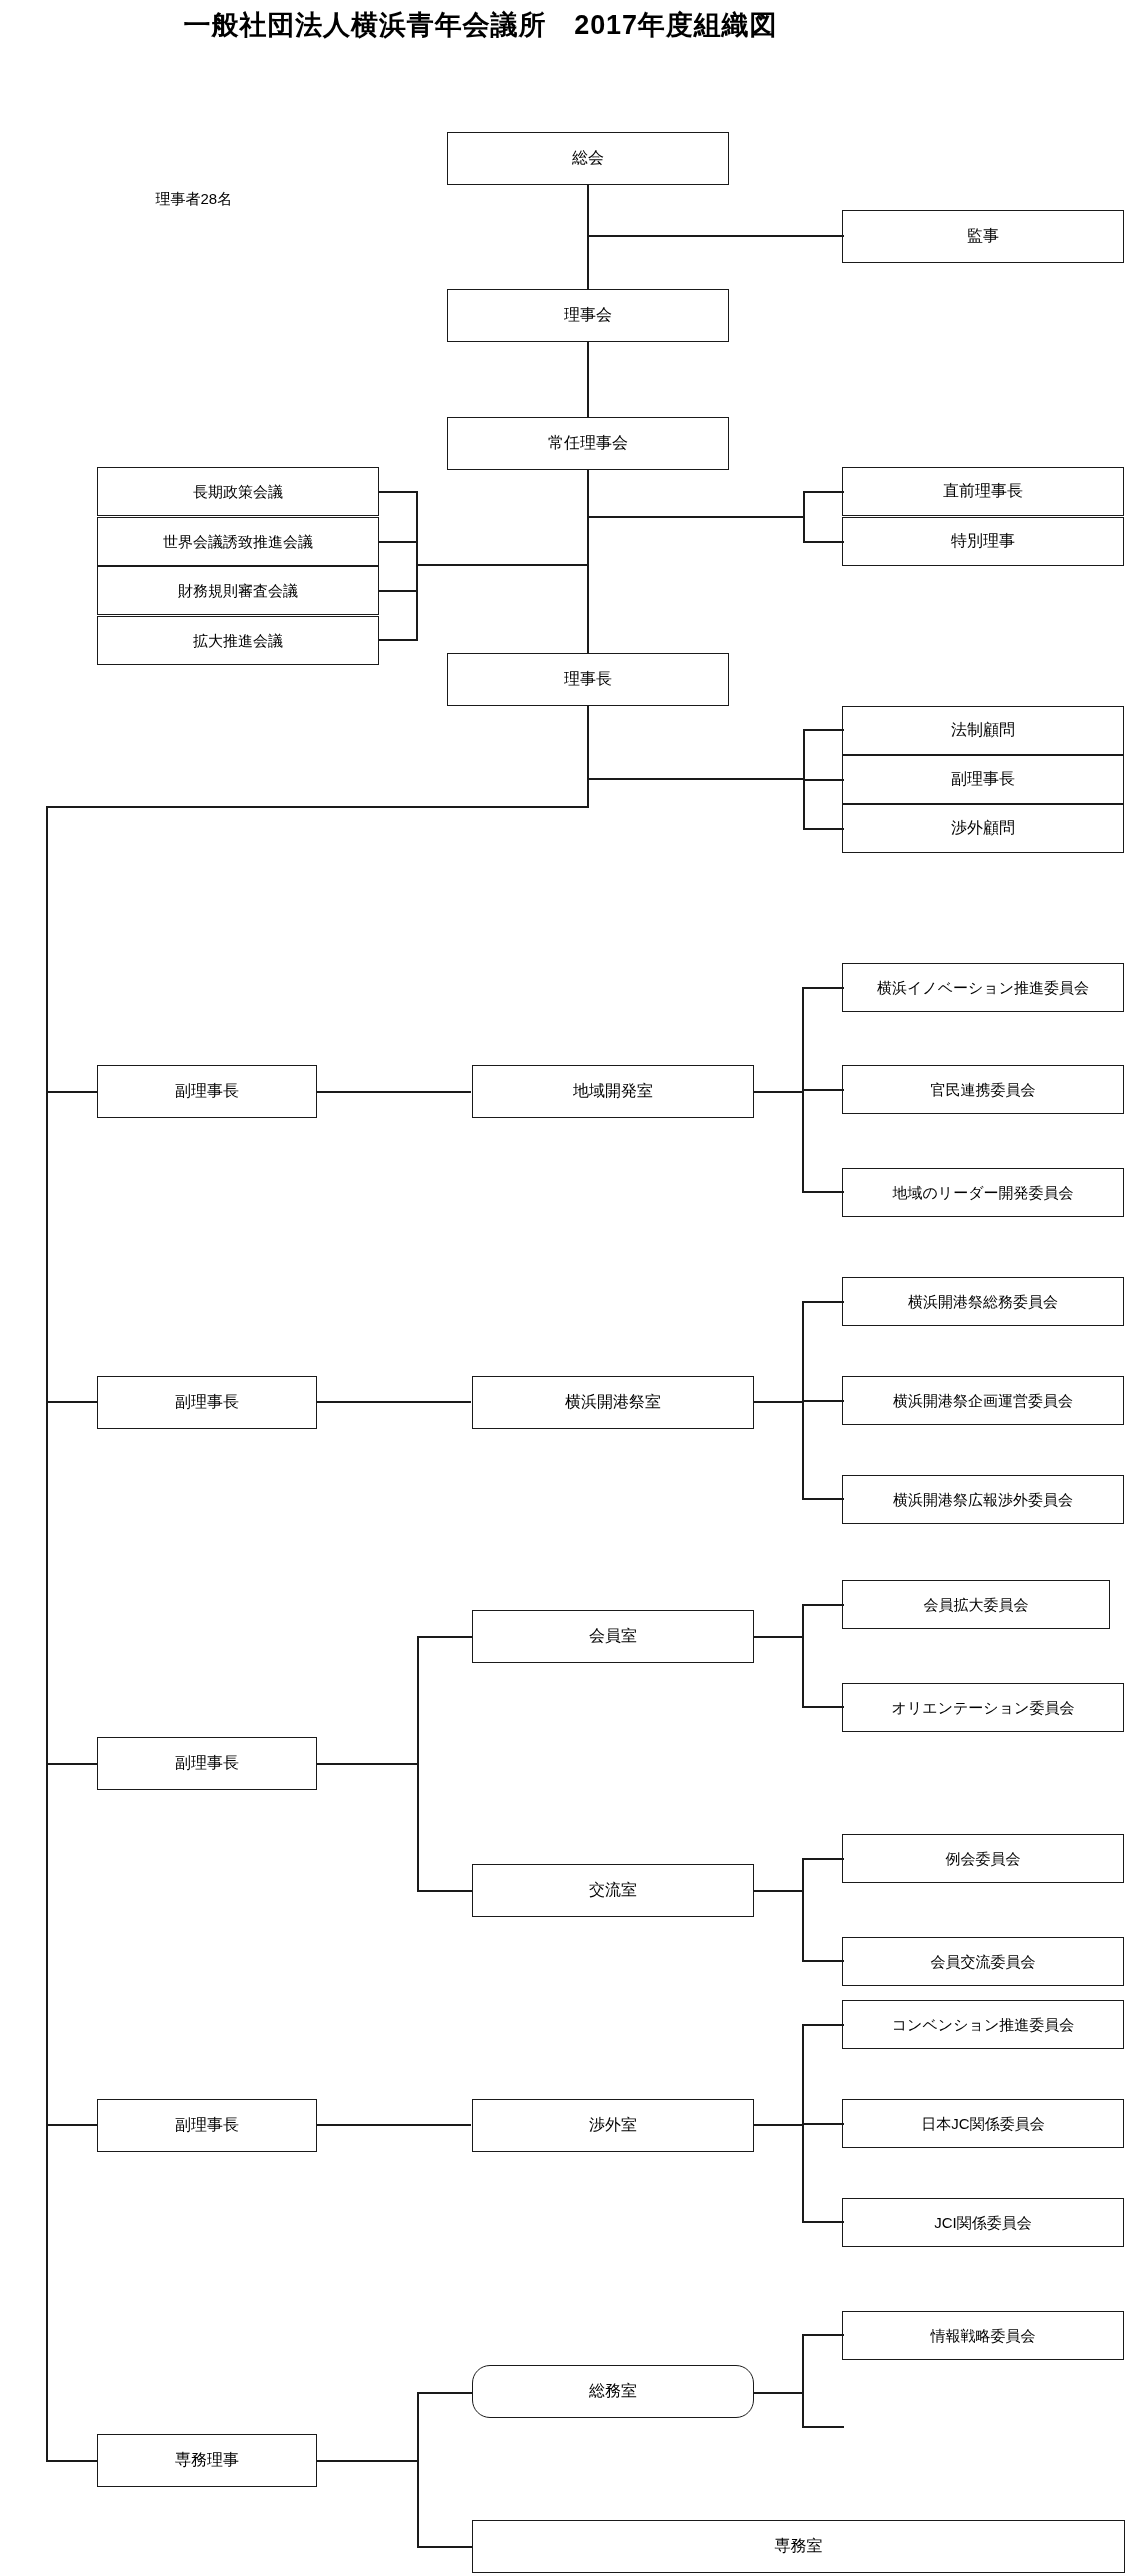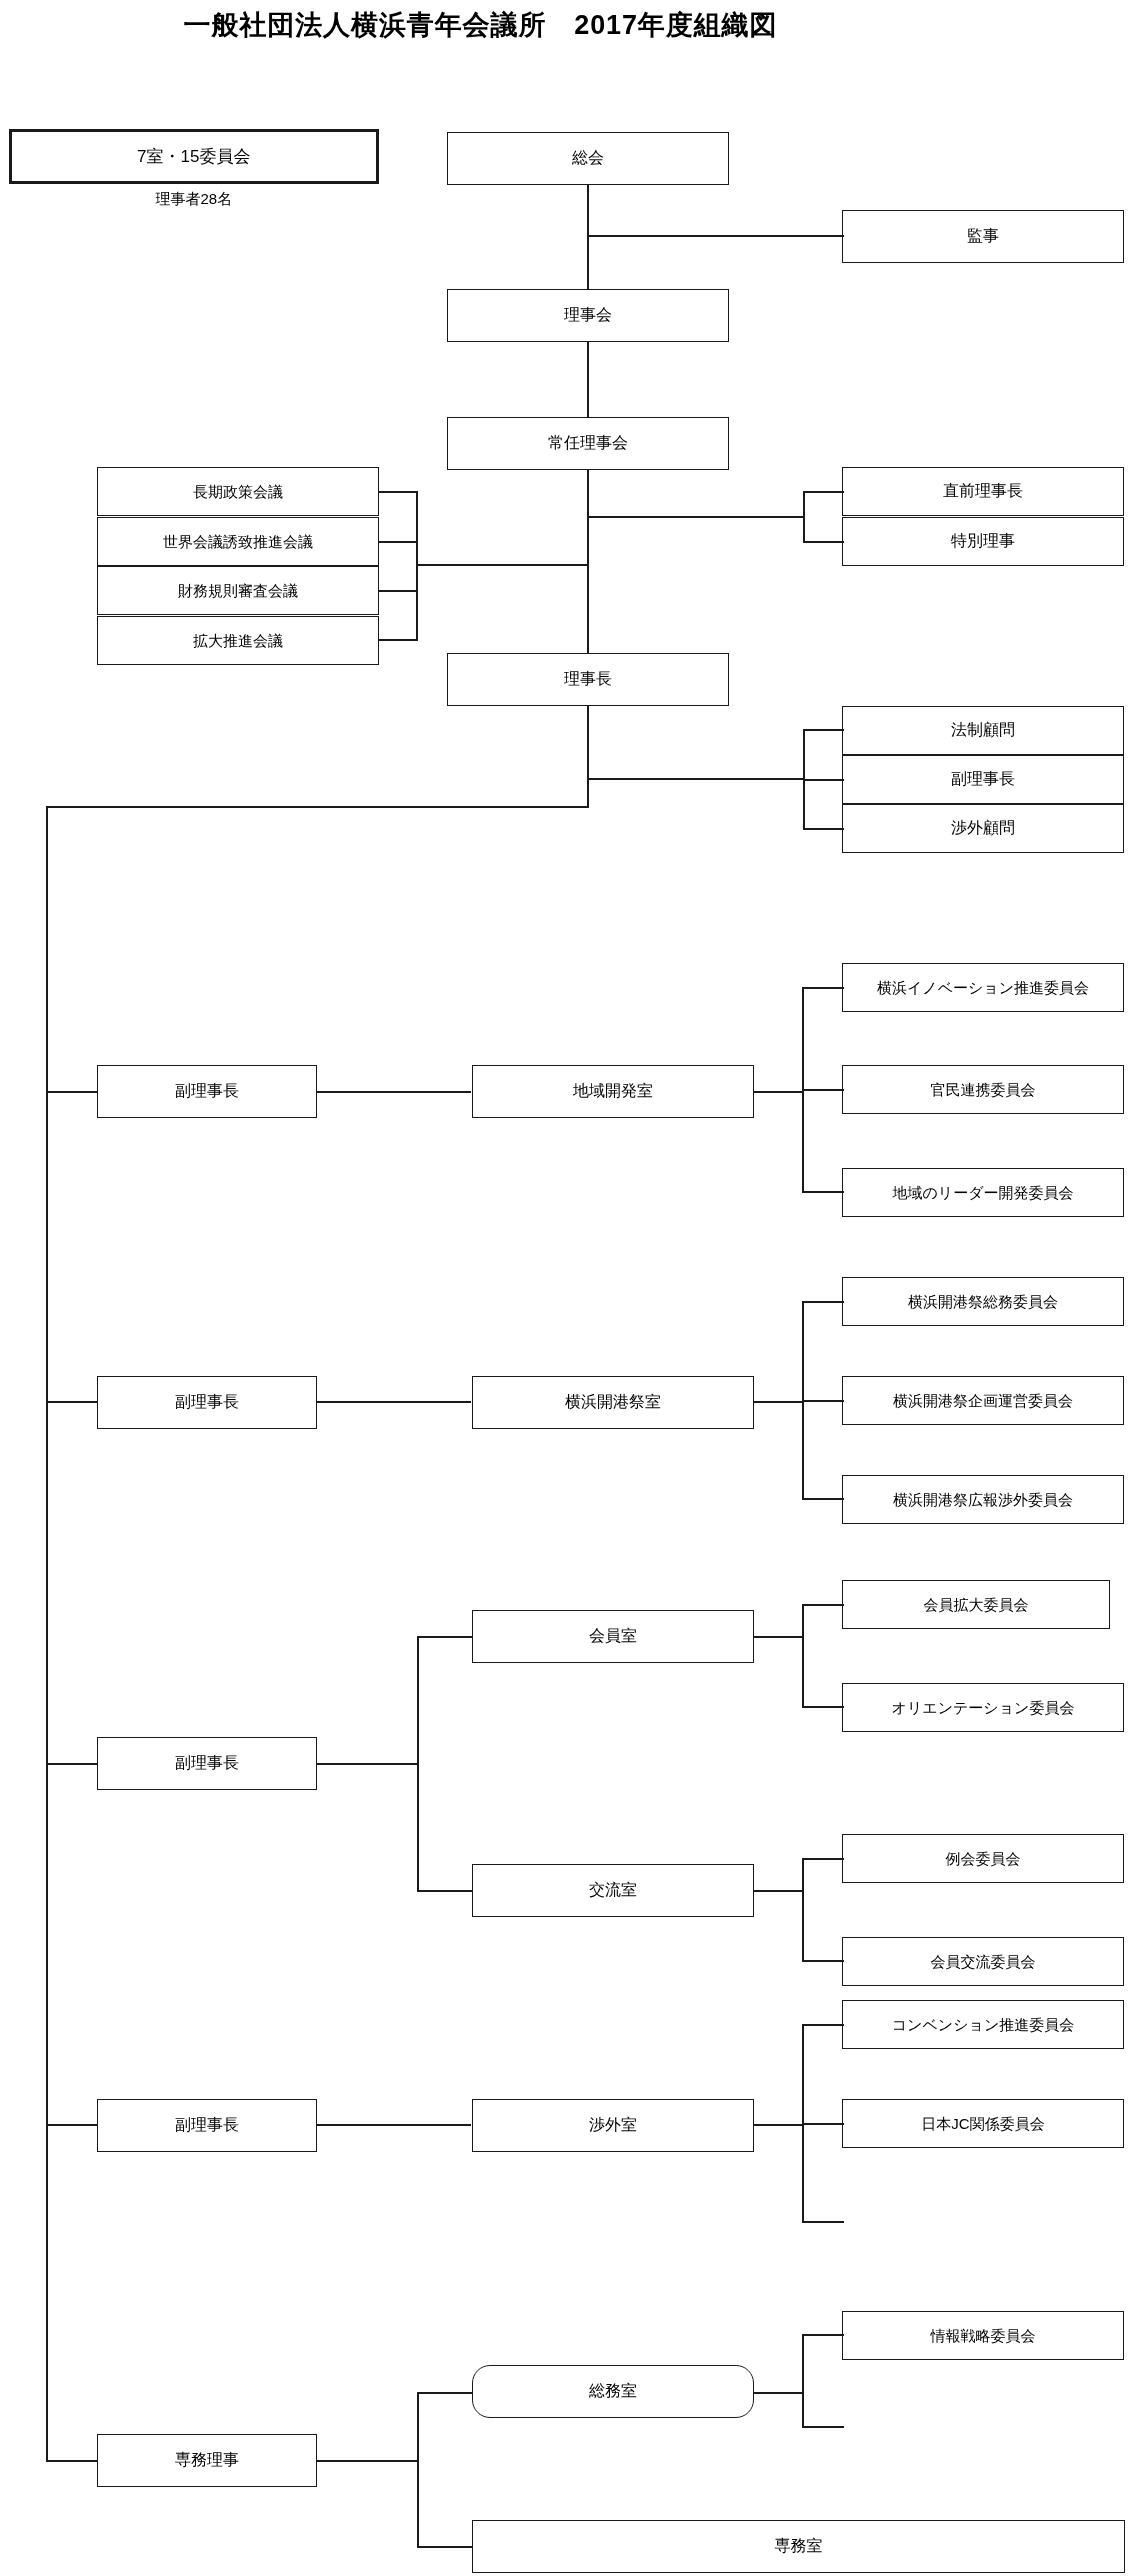--- a/index.html
+++ b/index.html
@@ -19,21 +19,20 @@
   .h{height:1.8px;}
   .v{width:1.8px;}
 </style>
 </head>
 <body>
 
 <div id="chart">
 
   <div class="title">一般社団法人横浜青年会議所　2017年度組織図</div>
 
-  <div class="box thick" style="left:8.8px;top:129px;width:370px;height:55px;">7室・15委員会</div>
   <div class="note" style="left:8.8px;top:190px;width:370px;">理事者28名</div>
 
   <div class="box" style="left:447px;top:132px;width:282px;height:53px;">総会</div>
 
   <div class="box" style="left:842px;top:210px;width:282px;height:53px;">監事</div>
 
   <div class="box" style="left:447px;top:289px;width:282px;height:53px;">理事会</div>
 
   <div class="box" style="left:447px;top:417px;width:282px;height:53px;">常任理事会</div>
 
@@ -134,20 +133,21 @@
   <div class="ln h" style="left:802px;top:1960px;width:42px;"></div>
 
   <div class="box" style="left:97px;top:2099px;width:220px;height:53px;">副理事長</div>
   <div class="ln h" style="left:46px;top:2124px;width:51px;"></div>
 
   <div class="box" style="left:472px;top:2099px;width:282px;height:53px;">渉外室</div>
   <div class="ln h" style="left:317px;top:2124px;width:154px;"></div>
 
   <div class="box sm" style="left:842px;top:2000px;width:282px;height:49px;">コンベンション推進委員会</div>
   <div class="box sm" style="left:842px;top:2099px;width:282px;height:49px;">日本JC関係委員会</div>
+  <div class="box sm" style="left:842px;top:2198px;width:282px;height:49px;">JCI関係委員会</div>
   <div class="ln h" style="left:754px;top:2124px;width:49px;"></div>
   <div class="ln v" style="left:802px;top:2024px;height:199px;"></div>
   <div class="ln h" style="left:802px;top:2024px;width:42px;"></div>
   <div class="ln h" style="left:802px;top:2123px;width:42px;"></div>
   <div class="ln h" style="left:802px;top:2221px;width:42px;"></div>
 
   <div class="box" style="left:97px;top:2434px;width:220px;height:53px;">専務理事</div>
   <div class="ln h" style="left:46px;top:2460px;width:51px;"></div>
 
   <div class="ln h" style="left:317px;top:2460px;width:101px;"></div>

